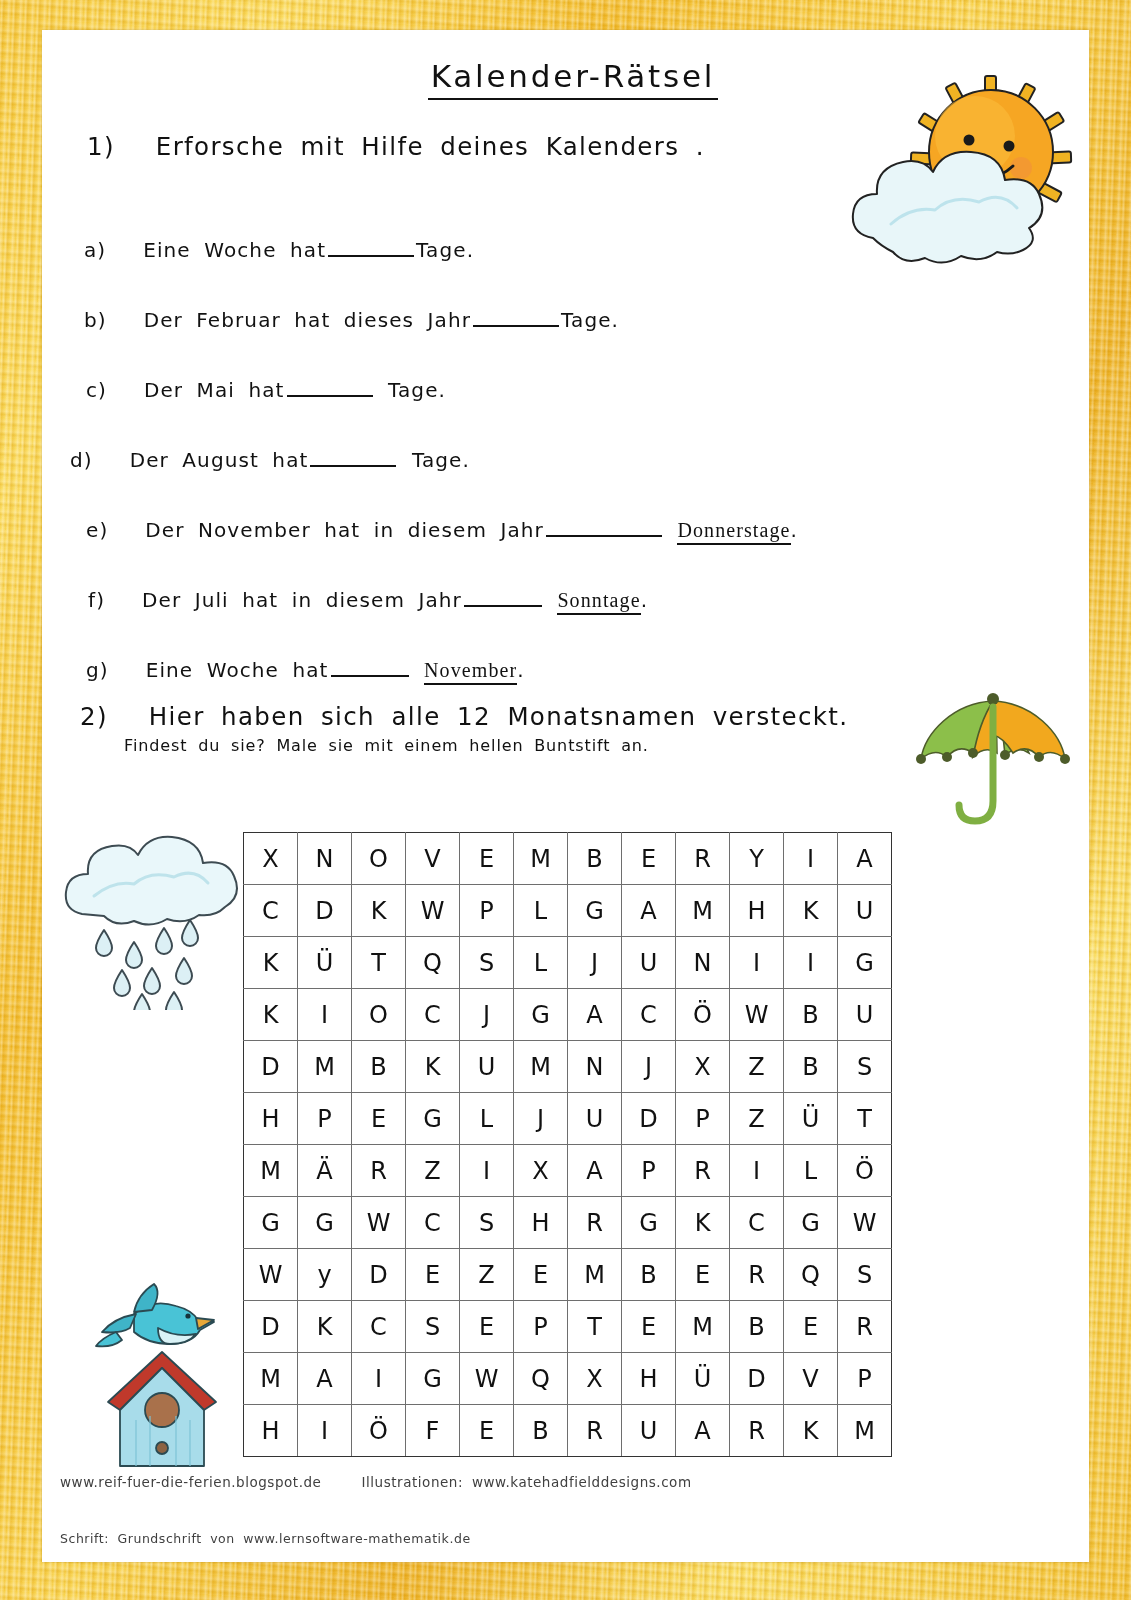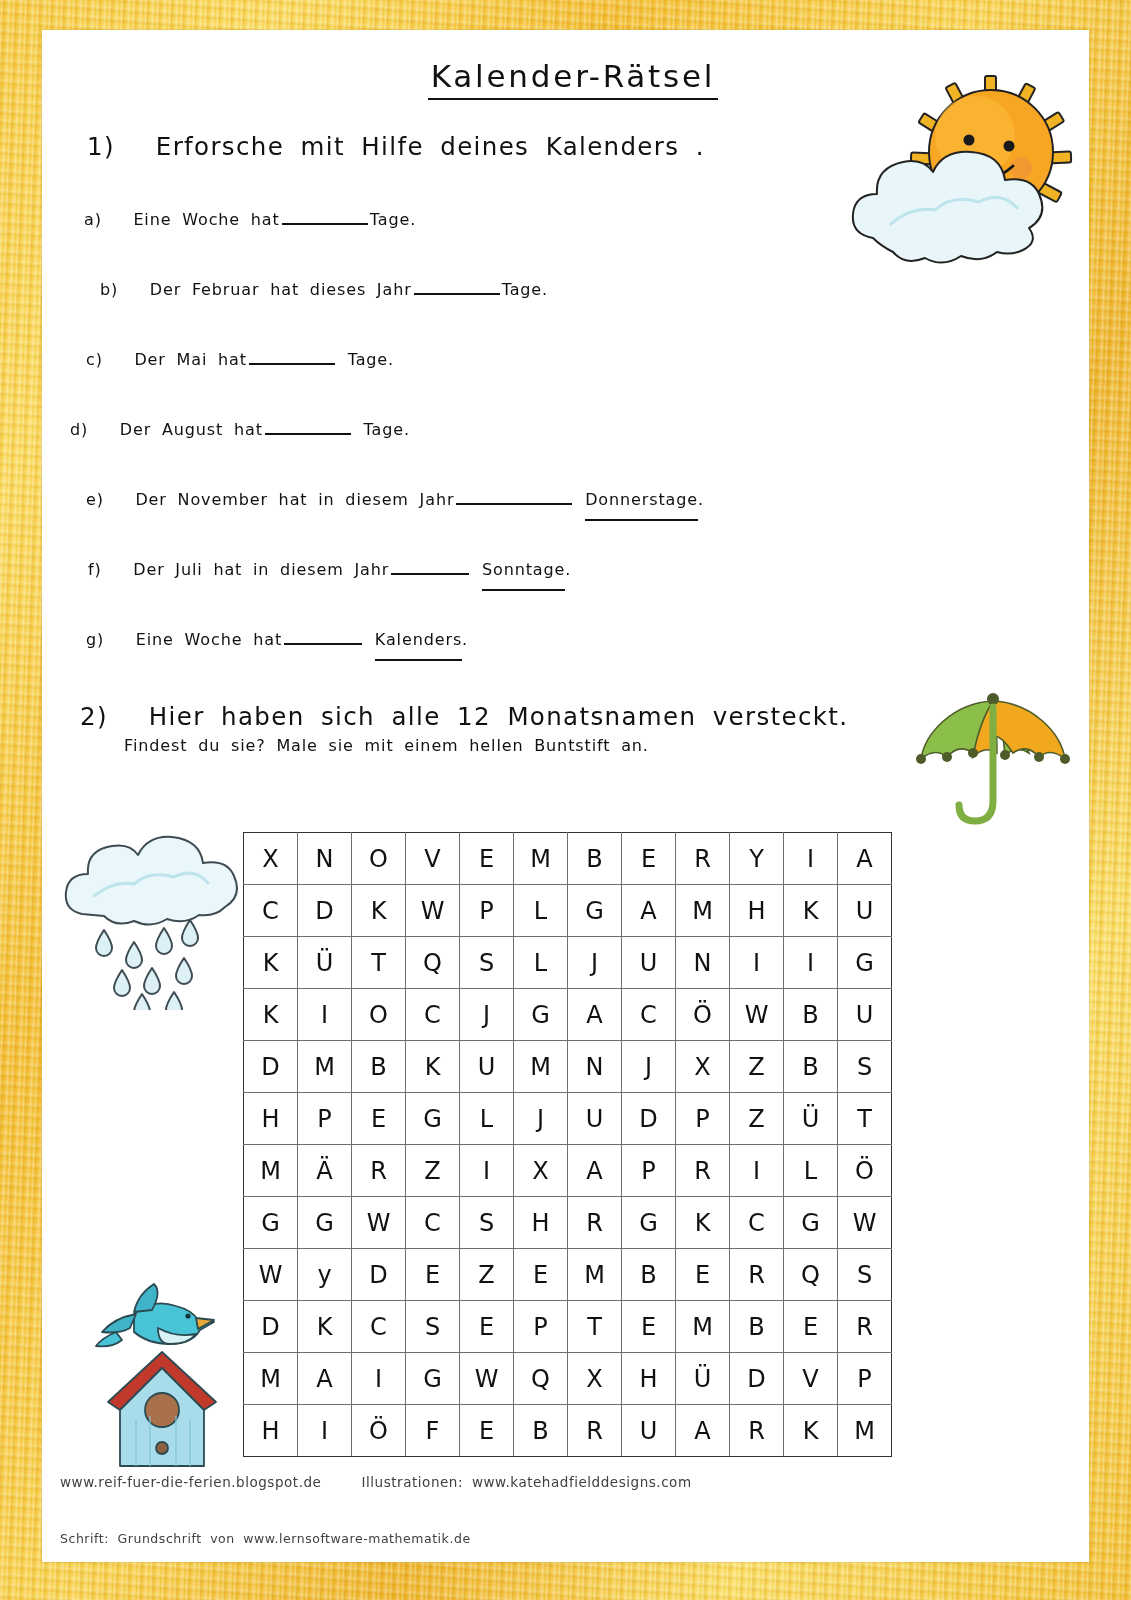--- a/index.html
+++ b/index.html
@@ -48,34 +48,34 @@
     text-align: center;
     font-size: 31px;
     letter-spacing: .09em;
     padding-left: 15px;
   }
   #title span {
     border-bottom: 2.2px solid #111;
     padding: 0 3px 4px 3px;
   }
 
-  .qline { position: absolute; font-size: 16px; white-space: nowrap; }
+  .qline { position: absolute; font-size: 20px; white-space: nowrap; margin-top: 28px; }
   .qnum  { position: absolute; font-size: 24.5px; white-space: nowrap; }
   .sub   { position: absolute; font-size: 16px; white-space: nowrap; }
 
   .blank {
     display: inline-block;
     border-bottom: 2px solid #111;
     vertical-align: baseline;
     margin: 0 2px;
   }
   .b-short { width: 78px; }
   .b-mid   { width: 86px; }
   .b-long  { width: 116px; }
-  .ul { border-bottom: 2px solid #111; padding-bottom: 10px; }
+  .ul { border-bottom: 2px solid #111; padding-bottom: 2px; font-family: Liberation Serif, serif; }
 
   
   #grid {
     position: absolute;
     left: 201px; top: 802px;
     border-collapse: collapse;
   }
   #grid td {
     width: 54px; height: 52px;
     border: 1px solid #6e6e6e;
@@ -157,21 +157,21 @@
     <span style="display:inline-block;width:8px;"></span>
     <span>Erforsche mit Hilfe deines Kalenders .</span>
   </div>
 
   <div class="qline hand" style="left:42px; top:180px;">
     <span>a)</span>
     <span style="display:inline-block;width:10px;"></span>
     <span>Eine Woche hat</span><span class="blank b-mid"></span><span>Tage.</span>
   </div>
 
-  <div class="qline hand" style="left:58px; top:250px;text-align:right;">
+  <div class="qline hand" style="left:42px; top:250px;text-align:right;">
     <span>b)</span>
     <span style="display:inline-block;width:10px;"></span>
     <span>Der Februar hat dieses Jahr</span><span class="blank b-mid"></span><span>Tage.</span>
   </div>
 
   <div class="qline hand" style="left:44px; top:320px;">
     <span>c)</span>
     <span style="display:inline-block;width:10px;"></span>
     <span>Der Mai hat</span><span class="blank b-mid"></span>
     <span>Tage.</span>
@@ -195,21 +195,21 @@
     <span>f)</span>
     <span style="display:inline-block;width:10px;"></span>
     <span>Der Juli hat in diesem Jahr</span><span class="blank b-short"></span>
     <span class="ul">Sonntage</span><span>.</span>
   </div>
 
   <div class="qline hand" style="left:44px; top:600px;">
     <span>g)</span>
     <span style="display:inline-block;width:10px;"></span>
     <span>Eine Woche hat</span><span class="blank b-short"></span>
-    <span class="ul">Kalenders</span><span>.</span>
+    <span class="ul">November</span><span>.</span>
   </div>
 
   <div class="art" id="art-umbrella">
     <svg viewBox="0 0 170 155" width="170" height="155" aria-hidden="true">
       <g stroke="#4d5c2a" stroke-width="1.6">
         <path d="M84 16 C44 18 16 48 12 74 q14 -12 26 -2 q12 -14 26 -4 q10 -16 20 -18 z" fill="#8CBF4A"></path>
         <path d="M84 16 q-14 22 -20 56 q12 -12 24 -4 q0 -28 -4 -52 z" fill="#F2A81E"></path>
         <path d="M84 16 q10 24 12 54 q12 -10 24 -2 q-14 -36 -36 -52 z" fill="#8CBF4A"></path>
         <path d="M84 16 C124 18 152 48 156 74 q-14 -12 -26 -2 q-12 -14 -26 -4 q-10 -16 -20 -18 z" fill="#F2A81E"></path>
         <g fill="#4d5c2a" stroke="none">

